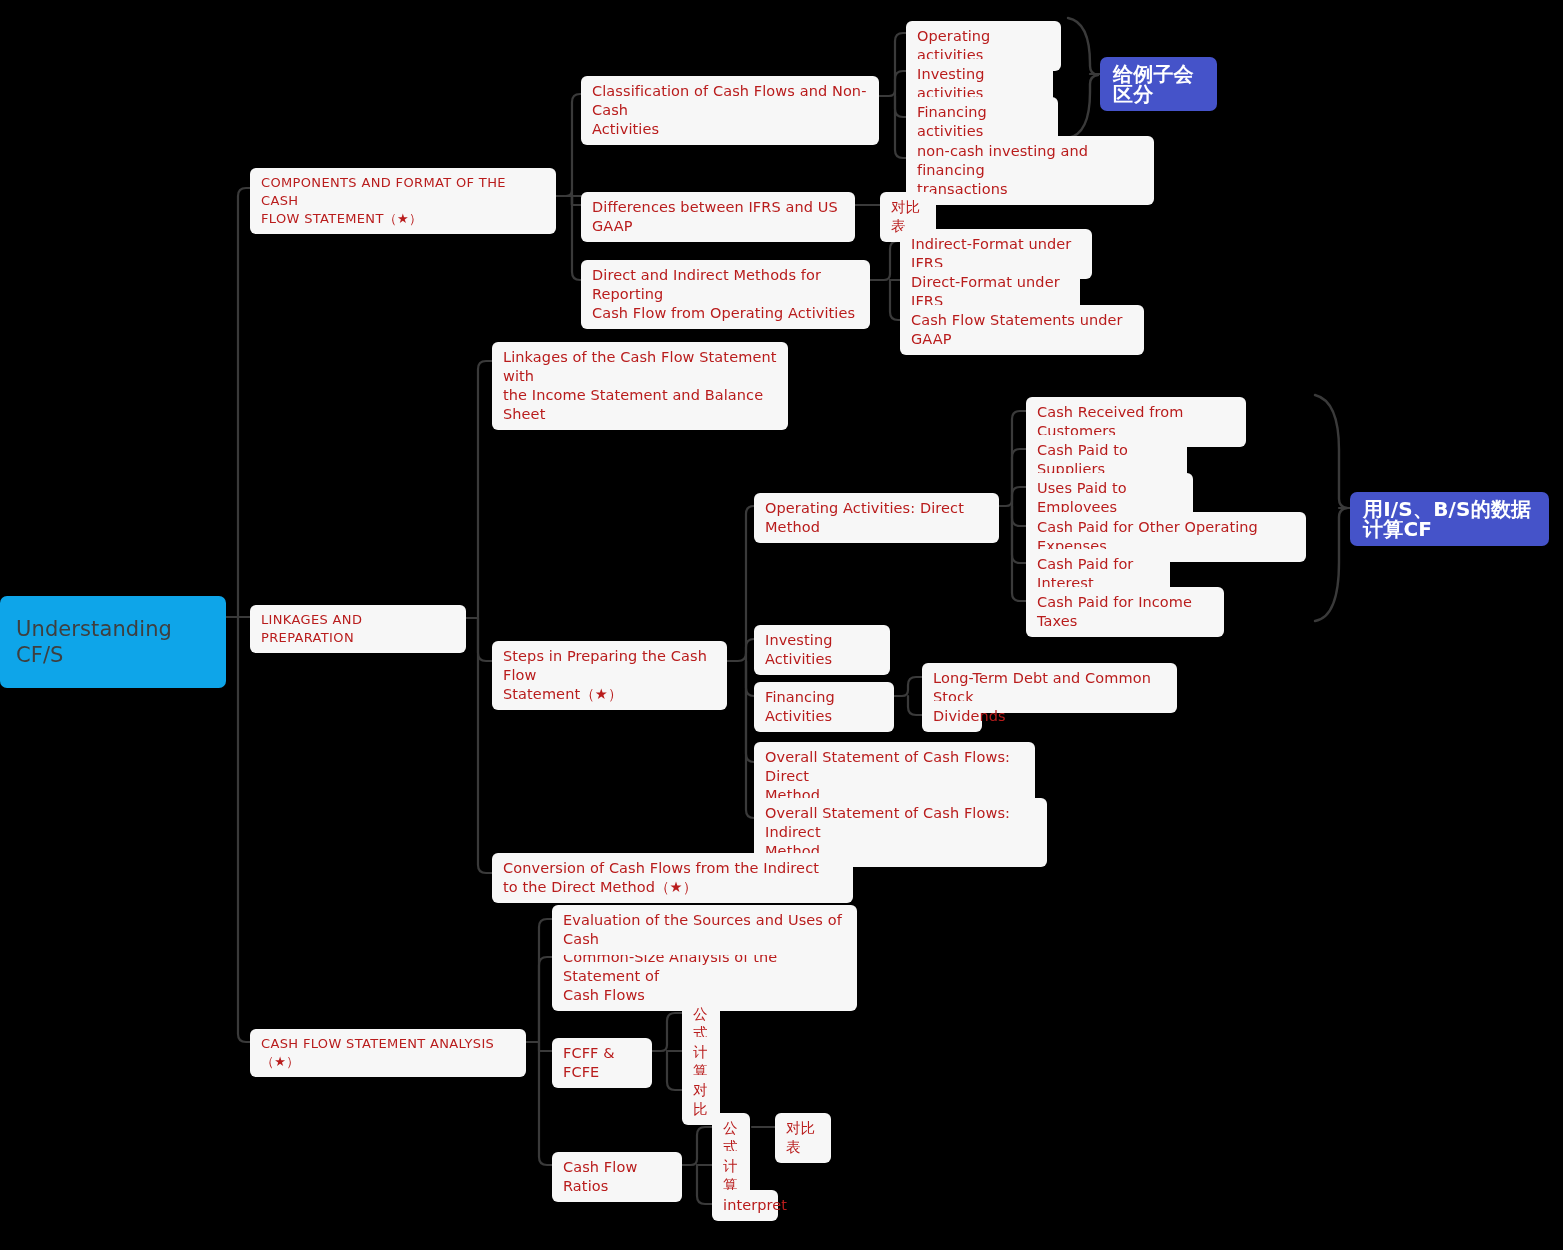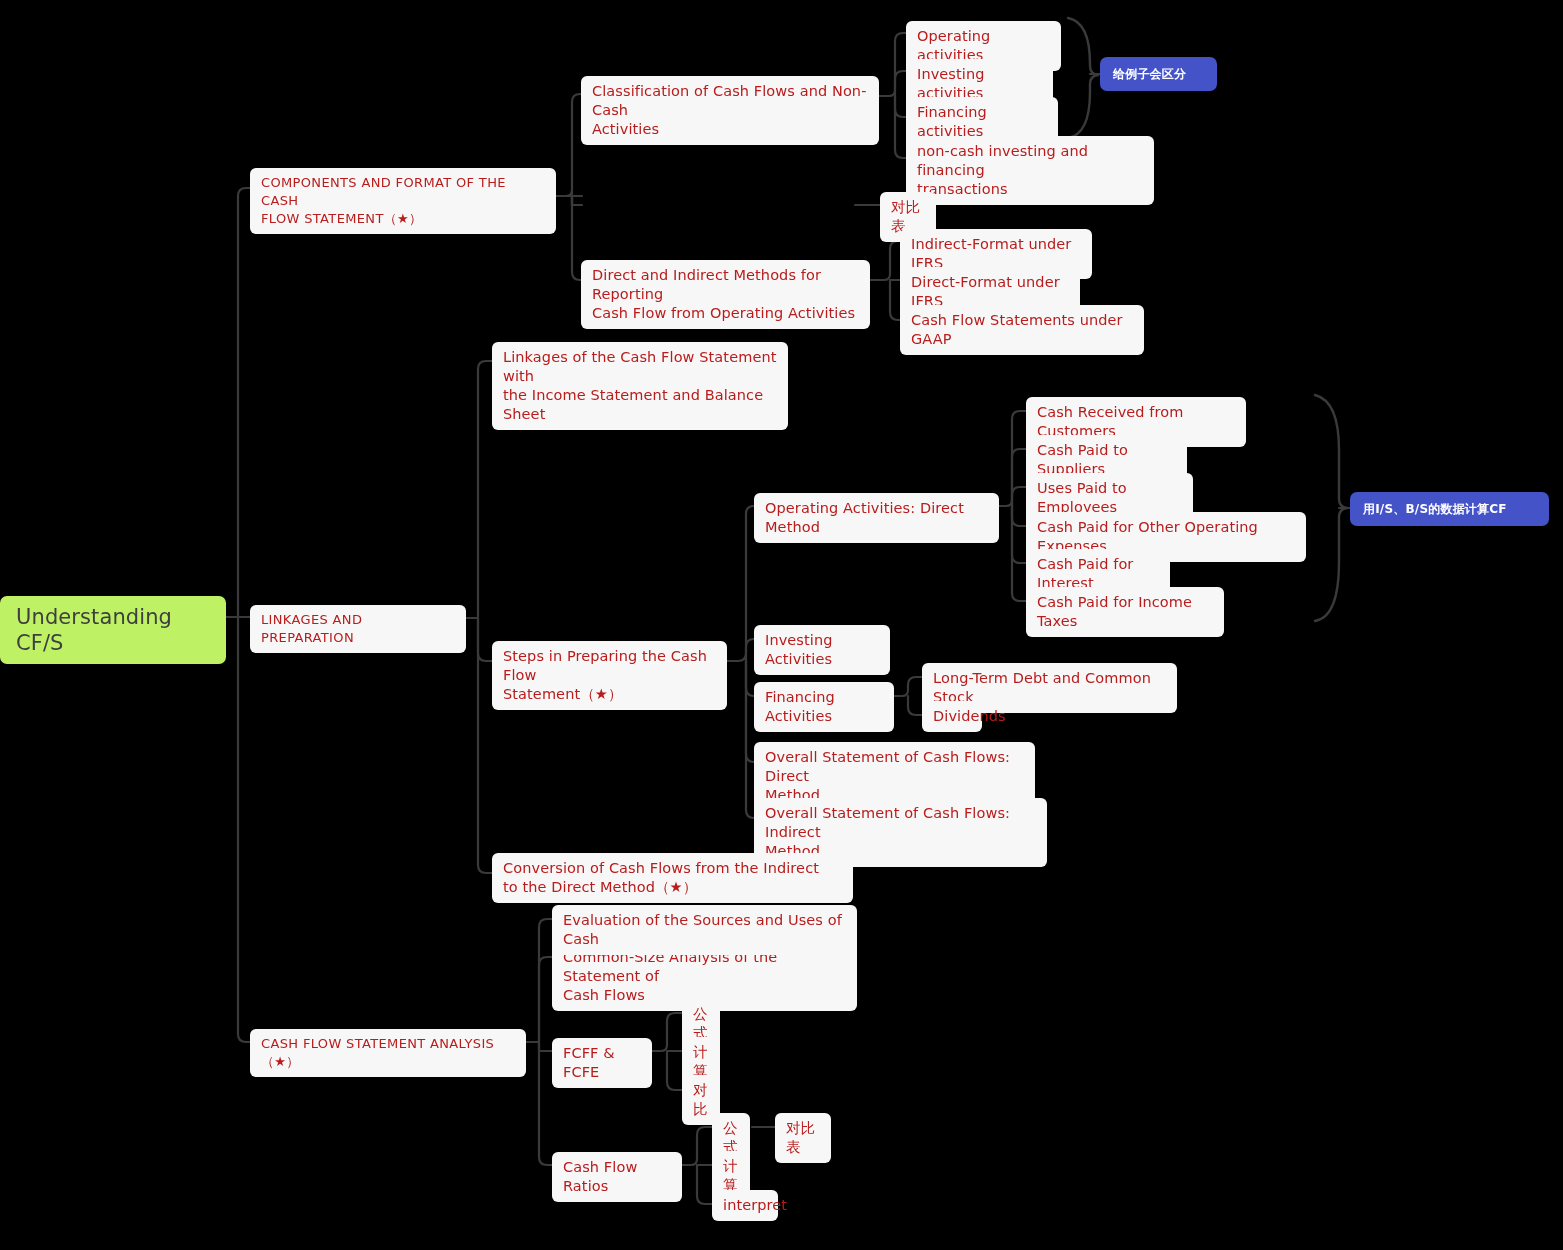--- a/index.html
+++ b/index.html
@@ -16,37 +16,37 @@
     background:#f7f7f7;
     color:#b91c1c;
     border-radius:6px;
     font-size:14.5px;
     line-height:19px;
     padding:6px 11px;
     white-space:pre-line;
     letter-spacing:0.1px;
   }
   .node.root{
-    background:#bef264;
+    background:#0ea5e9;
     color:#3f3f3f;
     font-size:21px;
     line-height:26px;
-    padding:8px 16px;
+    padding:20px 16px;
     border-radius:7px;
   }
   .node.branch{
     font-size:13px;
     line-height:18px;
     letter-spacing:0.35px;
   }
   .node.badge{
     background:#4553c9;
     color:#ffffff;
     font-weight:bold;
-    font-size:12px;
+    font-size:20px;
     line-height:20px;
     padding:7px 13px;
     border-radius:7px;
     letter-spacing:0.2px;
   }
   .node.cn{font-size:14.5px;}
 </style>
 </head>
 <body>
 
@@ -132,20 +132,21 @@
 
   <div class="node" style="left:581px;top:76px;width:298px;">Classification of Cash Flows and Non-Cash
 Activities</div>
   <div class="node" style="left:906px;top:21px;width:155px;">Operating activities</div>
   <div class="node" style="left:906px;top:59px;width:147px;">Investing activities</div>
   <div class="node" style="left:906px;top:97px;width:152px;">Financing activities</div>
   <div class="node" style="left:906px;top:136px;width:248px;"> non-cash investing and financing
 transactions</div>
   <div class="node badge" style="left:1100px;top:57px;width:117px;">给例子会区分</div>
 
+  <div class="node" style="left:581px;top:192px;width:274px;">Differences between IFRS and US GAAP</div>
   <div class="node cn" style="left:880px;top:192px;width:56px;">对比表</div>
 
   <div class="node" style="left:581px;top:260px;width:289px;">Direct and Indirect Methods for Reporting
 Cash Flow from Operating Activities</div>
   <div class="node" style="left:900px;top:229px;width:192px;">Indirect-Format under IFRS</div>
   <div class="node" style="left:900px;top:267px;width:180px;">Direct-Format under IFRS</div>
   <div class="node" style="left:900px;top:305px;width:244px;">Cash Flow Statements under GAAP</div>
 
   <div class="node" style="left:492px;top:342px;width:296px;">Linkages of the Cash Flow Statement with
 the Income Statement and Balance Sheet</div>

